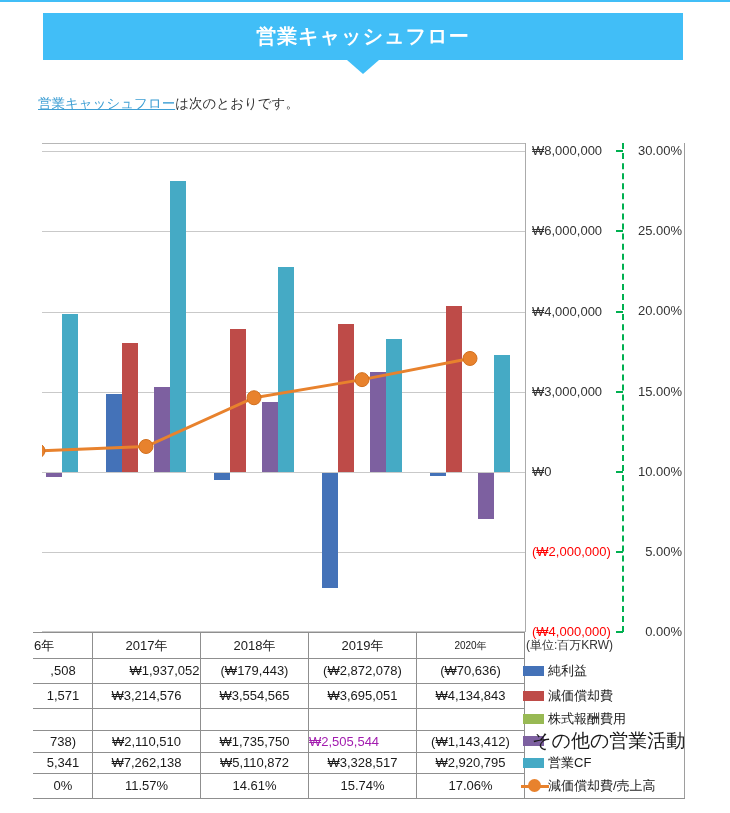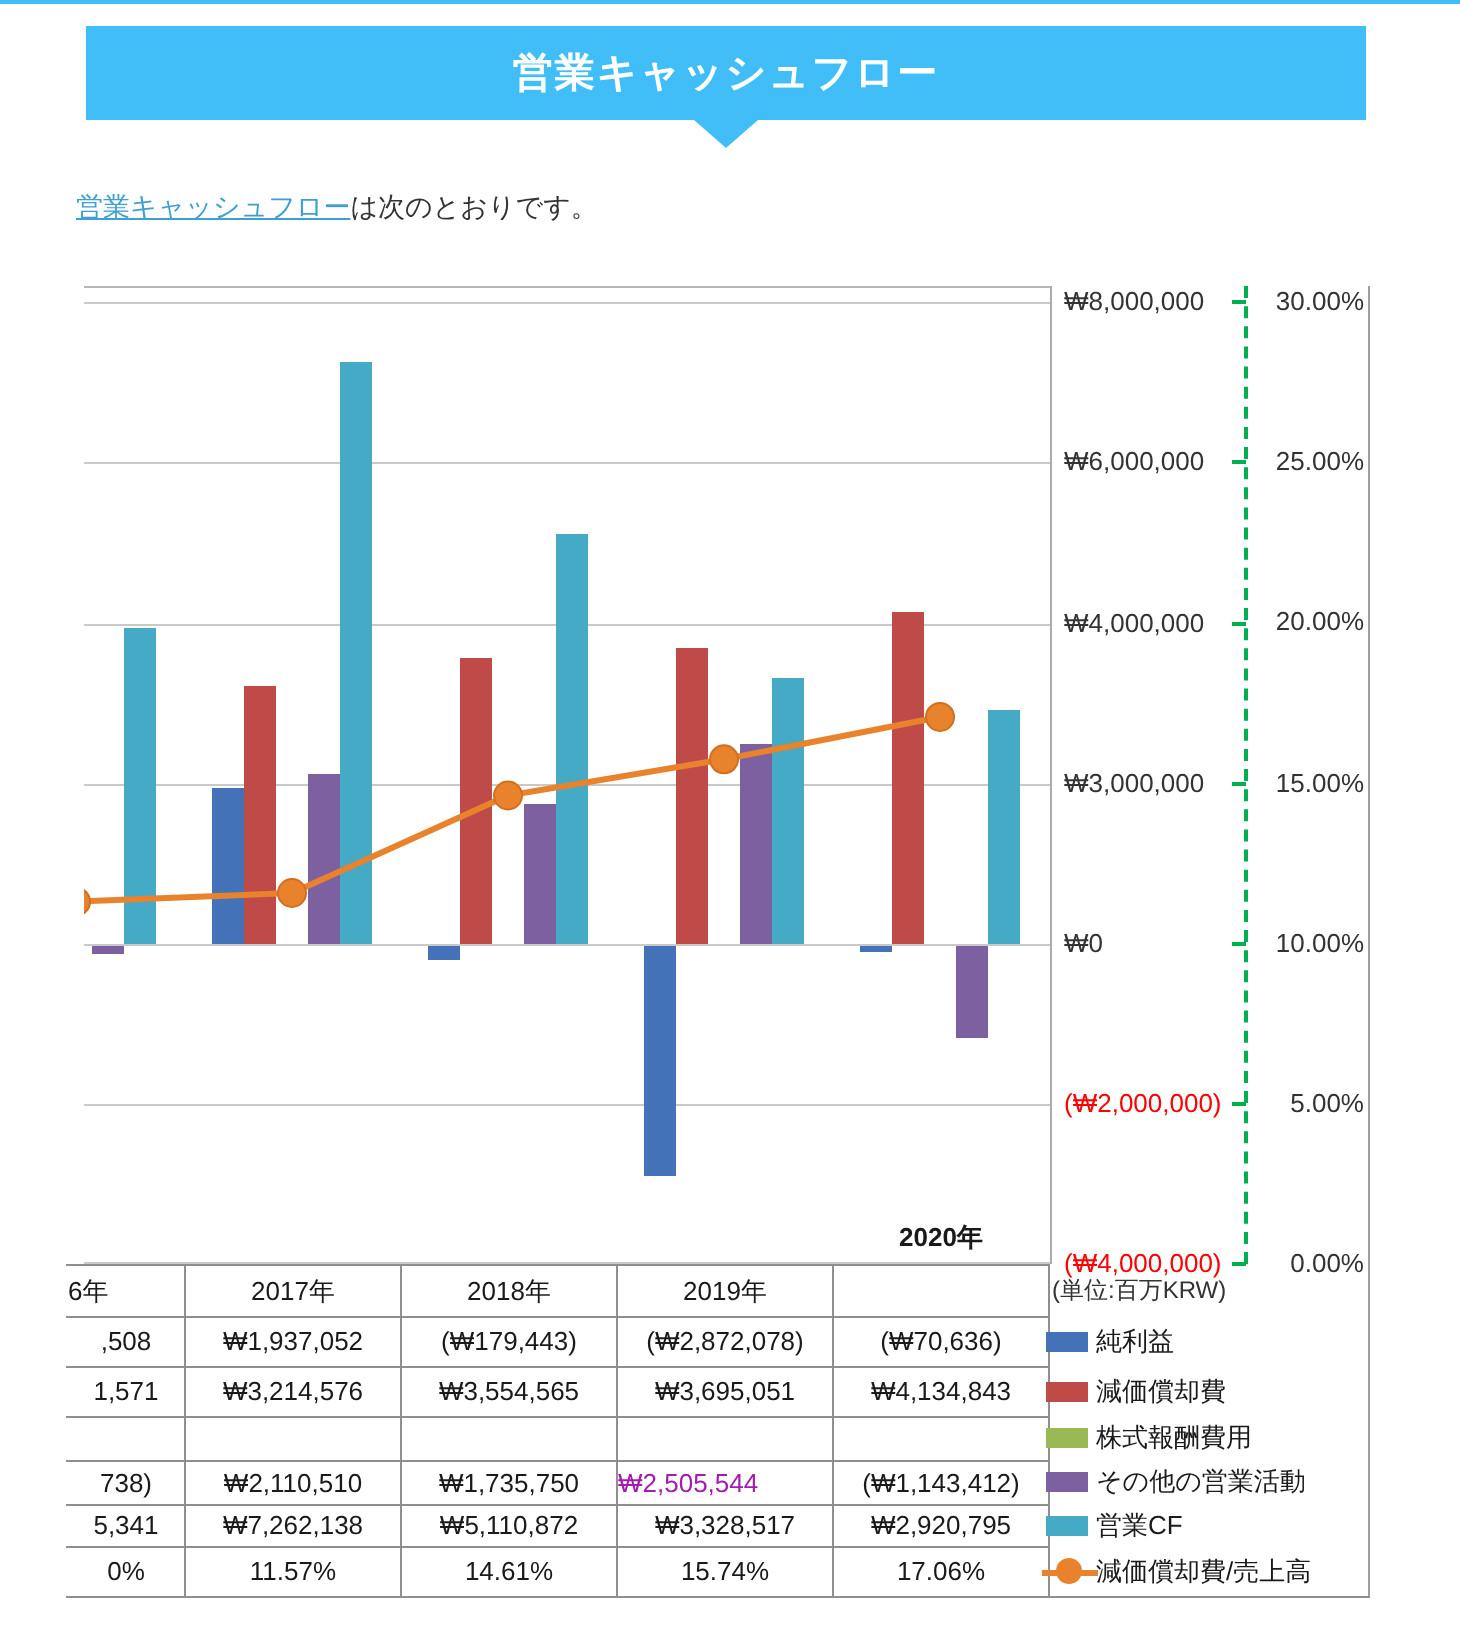--- a/index.html
+++ b/index.html
@@ -111,56 +111,56 @@
     <div style="position: absolute; left: 33px; top: 752px; width: 491px; height: 1px; background: rgb(143, 143, 143);"></div>
     <div style="position: absolute; left: 33px; top: 773px; width: 491px; height: 1px; background: rgb(143, 143, 143);"></div>
     <div style="position: absolute; left: 34px; top: 633px; width: 58px; height: 25px; line-height: 25px; font-size: 13px; color: rgb(26, 26, 26); text-align: left; white-space: nowrap; overflow: hidden;">6年</div>
     <div style="position: absolute; left: 34px; top: 659px; width: 58px; height: 24px; line-height: 24px; font-size: 13px; color: rgb(26, 26, 26); text-align: center; white-space: nowrap; overflow: hidden;">,508</div>
     <div style="position: absolute; left: 34px; top: 684px; width: 58px; height: 24px; line-height: 24px; font-size: 13px; color: rgb(26, 26, 26); text-align: center; white-space: nowrap; overflow: hidden;">1,571</div>
     <div style="position: absolute; left: 34px; top: 709px; width: 58px; height: 21px; line-height: 21px; font-size: 13px; color: rgb(26, 26, 26); text-align: center; white-space: nowrap; overflow: hidden;"></div>
     <div style="position: absolute; left: 34px; top: 731px; width: 58px; height: 21px; line-height: 21px; font-size: 13px; color: rgb(26, 26, 26); text-align: center; white-space: nowrap; overflow: hidden;">738)</div>
     <div style="position: absolute; left: 34px; top: 753px; width: 58px; height: 20px; line-height: 20px; font-size: 13px; color: rgb(26, 26, 26); text-align: center; white-space: nowrap; overflow: hidden;">5,341</div>
     <div style="position: absolute; left: 34px; top: 774px; width: 58px; height: 24px; line-height: 24px; font-size: 13px; color: rgb(26, 26, 26); text-align: center; white-space: nowrap; overflow: hidden;">0%</div>
     <div style="position: absolute; left: 93px; top: 633px; width: 107px; height: 25px; line-height: 25px; font-size: 13px; color: rgb(26, 26, 26); text-align: center; white-space: nowrap; overflow: hidden;">2017年</div>
-    <div style="position: absolute; left: 93px; top: 659px; width: 107px; height: 24px; line-height: 24px; font-size: 13px; color: rgb(26, 26, 26); text-align: center; white-space: nowrap; overflow: hidden;">₩1,937,052</div>
+    <div style="position: absolute; left: 111px; top: 659px; width: 107px; height: 24px; line-height: 24px; font-size: 13px; color: rgb(26, 26, 26); text-align: center; white-space: nowrap; overflow: hidden;">₩1,937,052</div>
     <div style="position: absolute; left: 93px; top: 684px; width: 107px; height: 24px; line-height: 24px; font-size: 13px; color: rgb(26, 26, 26); text-align: center; white-space: nowrap; overflow: hidden;">₩3,214,576</div>
     <div style="position: absolute; left: 93px; top: 709px; width: 107px; height: 21px; line-height: 21px; font-size: 13px; color: rgb(26, 26, 26); text-align: center; white-space: nowrap; overflow: hidden;"></div>
     <div style="position: absolute; left: 93px; top: 731px; width: 107px; height: 21px; line-height: 21px; font-size: 13px; color: rgb(26, 26, 26); text-align: center; white-space: nowrap; overflow: hidden;">₩2,110,510</div>
     <div style="position: absolute; left: 93px; top: 753px; width: 107px; height: 20px; line-height: 20px; font-size: 13px; color: rgb(26, 26, 26); text-align: center; white-space: nowrap; overflow: hidden;">₩7,262,138</div>
     <div style="position: absolute; left: 93px; top: 774px; width: 107px; height: 24px; line-height: 24px; font-size: 13px; color: rgb(26, 26, 26); text-align: center; white-space: nowrap; overflow: hidden;">11.57%</div>
     <div style="position: absolute; left: 201px; top: 633px; width: 107px; height: 25px; line-height: 25px; font-size: 13px; color: rgb(26, 26, 26); text-align: center; white-space: nowrap; overflow: hidden;">2018年</div>
     <div style="position: absolute; left: 201px; top: 659px; width: 107px; height: 24px; line-height: 24px; font-size: 13px; color: rgb(26, 26, 26); text-align: center; white-space: nowrap; overflow: hidden;">(₩179,443)</div>
     <div style="position: absolute; left: 201px; top: 684px; width: 107px; height: 24px; line-height: 24px; font-size: 13px; color: rgb(26, 26, 26); text-align: center; white-space: nowrap; overflow: hidden;">₩3,554,565</div>
     <div style="position: absolute; left: 201px; top: 709px; width: 107px; height: 21px; line-height: 21px; font-size: 13px; color: rgb(26, 26, 26); text-align: center; white-space: nowrap; overflow: hidden;"></div>
     <div style="position: absolute; left: 201px; top: 731px; width: 107px; height: 21px; line-height: 21px; font-size: 13px; color: rgb(26, 26, 26); text-align: center; white-space: nowrap; overflow: hidden;">₩1,735,750</div>
     <div style="position: absolute; left: 201px; top: 753px; width: 107px; height: 20px; line-height: 20px; font-size: 13px; color: rgb(26, 26, 26); text-align: center; white-space: nowrap; overflow: hidden;">₩5,110,872</div>
     <div style="position: absolute; left: 201px; top: 774px; width: 107px; height: 24px; line-height: 24px; font-size: 13px; color: rgb(26, 26, 26); text-align: center; white-space: nowrap; overflow: hidden;">14.61%</div>
     <div style="position: absolute; left: 309px; top: 633px; width: 107px; height: 25px; line-height: 25px; font-size: 13px; color: rgb(26, 26, 26); text-align: center; white-space: nowrap; overflow: hidden;">2019年</div>
     <div style="position: absolute; left: 309px; top: 659px; width: 107px; height: 24px; line-height: 24px; font-size: 13px; color: rgb(26, 26, 26); text-align: center; white-space: nowrap; overflow: hidden;">(₩2,872,078)</div>
     <div style="position: absolute; left: 309px; top: 684px; width: 107px; height: 24px; line-height: 24px; font-size: 13px; color: rgb(26, 26, 26); text-align: center; white-space: nowrap; overflow: hidden;">₩3,695,051</div>
     <div style="position: absolute; left: 309px; top: 709px; width: 107px; height: 21px; line-height: 21px; font-size: 13px; color: rgb(26, 26, 26); text-align: center; white-space: nowrap; overflow: hidden;"></div>
     <div style="position: absolute; left: 309px; top: 731px; width: 107px; height: 21px; line-height: 21px; font-size: 13px; color: #a21caf; text-align: left; white-space: nowrap; overflow: hidden;">₩2,505,544</div>
     <div style="position: absolute; left: 309px; top: 753px; width: 107px; height: 20px; line-height: 20px; font-size: 13px; color: rgb(26, 26, 26); text-align: center; white-space: nowrap; overflow: hidden;">₩3,328,517</div>
     <div style="position: absolute; left: 309px; top: 774px; width: 107px; height: 24px; line-height: 24px; font-size: 13px; color: rgb(26, 26, 26); text-align: center; white-space: nowrap; overflow: hidden;">15.74%</div>
-    <div style="position: absolute; left: 417px; top: 606px; width: 107px; height: 25px; line-height: 25px; font-size: 13px; color: rgb(26, 26, 26); text-align: center; white-space: nowrap; overflow: hidden; font-weight: bold;">2020年</div>
+    <div style="position: absolute; left: 417px; top: 633px; width: 107px; height: 25px; line-height: 25px; font-size: 10px; color: rgb(26, 26, 26); text-align: center; white-space: nowrap; overflow: hidden;">2020年</div>
     <div style="position: absolute; left: 417px; top: 659px; width: 107px; height: 24px; line-height: 24px; font-size: 13px; color: rgb(26, 26, 26); text-align: center; white-space: nowrap; overflow: hidden;">(₩70,636)</div>
     <div style="position: absolute; left: 417px; top: 684px; width: 107px; height: 24px; line-height: 24px; font-size: 13px; color: rgb(26, 26, 26); text-align: center; white-space: nowrap; overflow: hidden;">₩4,134,843</div>
     <div style="position: absolute; left: 417px; top: 709px; width: 107px; height: 21px; line-height: 21px; font-size: 13px; color: rgb(26, 26, 26); text-align: center; white-space: nowrap; overflow: hidden;"></div>
     <div style="position: absolute; left: 417px; top: 731px; width: 107px; height: 21px; line-height: 21px; font-size: 13px; color: rgb(26, 26, 26); text-align: center; white-space: nowrap; overflow: hidden;">(₩1,143,412)</div>
     <div style="position: absolute; left: 417px; top: 753px; width: 107px; height: 20px; line-height: 20px; font-size: 13px; color: rgb(26, 26, 26); text-align: center; white-space: nowrap; overflow: hidden;">₩2,920,795</div>
     <div style="position: absolute; left: 417px; top: 774px; width: 107px; height: 24px; line-height: 24px; font-size: 13px; color: rgb(26, 26, 26); text-align: center; white-space: nowrap; overflow: hidden;">17.06%</div>
   </div>
 <div id="legend-layer" class="abs" style="left:0;top:0;width:730px;height:813px;">
     <div style="position: absolute; left: 526px; top: 637px; height: 16px; line-height: 16px; font-size: 12px; color: rgb(51, 51, 51); white-space: nowrap;">(単位:百万KRW)</div>
     <div style="position: absolute; left: 523px; top: 665.5px; width: 21px; height: 10px; background: rgb(68, 114, 184);"></div>
     <div style="position: absolute; left: 548px; top: 661.5px; height: 18px; line-height: 18px; font-size: 13px; color: rgb(26, 26, 26); white-space: nowrap;">純利益</div>
     <div style="position: absolute; left: 523px; top: 690.5px; width: 21px; height: 10px; background: rgb(190, 75, 72);"></div>
     <div style="position: absolute; left: 548px; top: 686.5px; height: 18px; line-height: 18px; font-size: 13px; color: rgb(26, 26, 26); white-space: nowrap;">減価償却費</div>
     <div style="position: absolute; left: 523px; top: 714px; width: 21px; height: 10px; background: rgb(152, 185, 84);"></div>
     <div style="position: absolute; left: 548px; top: 710px; height: 18px; line-height: 18px; font-size: 13px; color: rgb(26, 26, 26); white-space: nowrap;">株式報酬費用</div>
     <div style="position: absolute; left: 523px; top: 736px; width: 21px; height: 10px; background: rgb(125, 96, 160);"></div>
-    <div style="position: absolute; left: 548px; top: 732px; height: 18px; line-height: 18px; font-size: 13px; color: rgb(26, 26, 26); white-space: nowrap;">その他の営業活動</div>
+    <div style="position: absolute; left: 532px; top: 732px; height: 18px; line-height: 18px; font-size: 19px; color: rgb(26, 26, 26); white-space: nowrap;">その他の営業活動</div>
     <div style="position: absolute; left: 523px; top: 757.5px; width: 21px; height: 10px; background: rgb(69, 170, 197);"></div>
     <div style="position: absolute; left: 548px; top: 753.5px; height: 18px; line-height: 18px; font-size: 13px; color: rgb(26, 26, 26); white-space: nowrap;">営業CF</div>
     <div style="position: absolute; left: 521px; top: 784.5px; width: 28px; height: 3px; background: rgb(232, 130, 45);"></div>
     <div style="position: absolute; left: 528px; top: 778.5px; width: 13px; height: 13px; border-radius: 50%; background: rgb(232, 130, 45);"></div>
     <div style="position: absolute; left: 548px; top: 776.5px; height: 18px; line-height: 18px; font-size: 13px; color: rgb(26, 26, 26); white-space: nowrap;">減価償却費/売上高</div>
   </div>
 
 </body></html>

